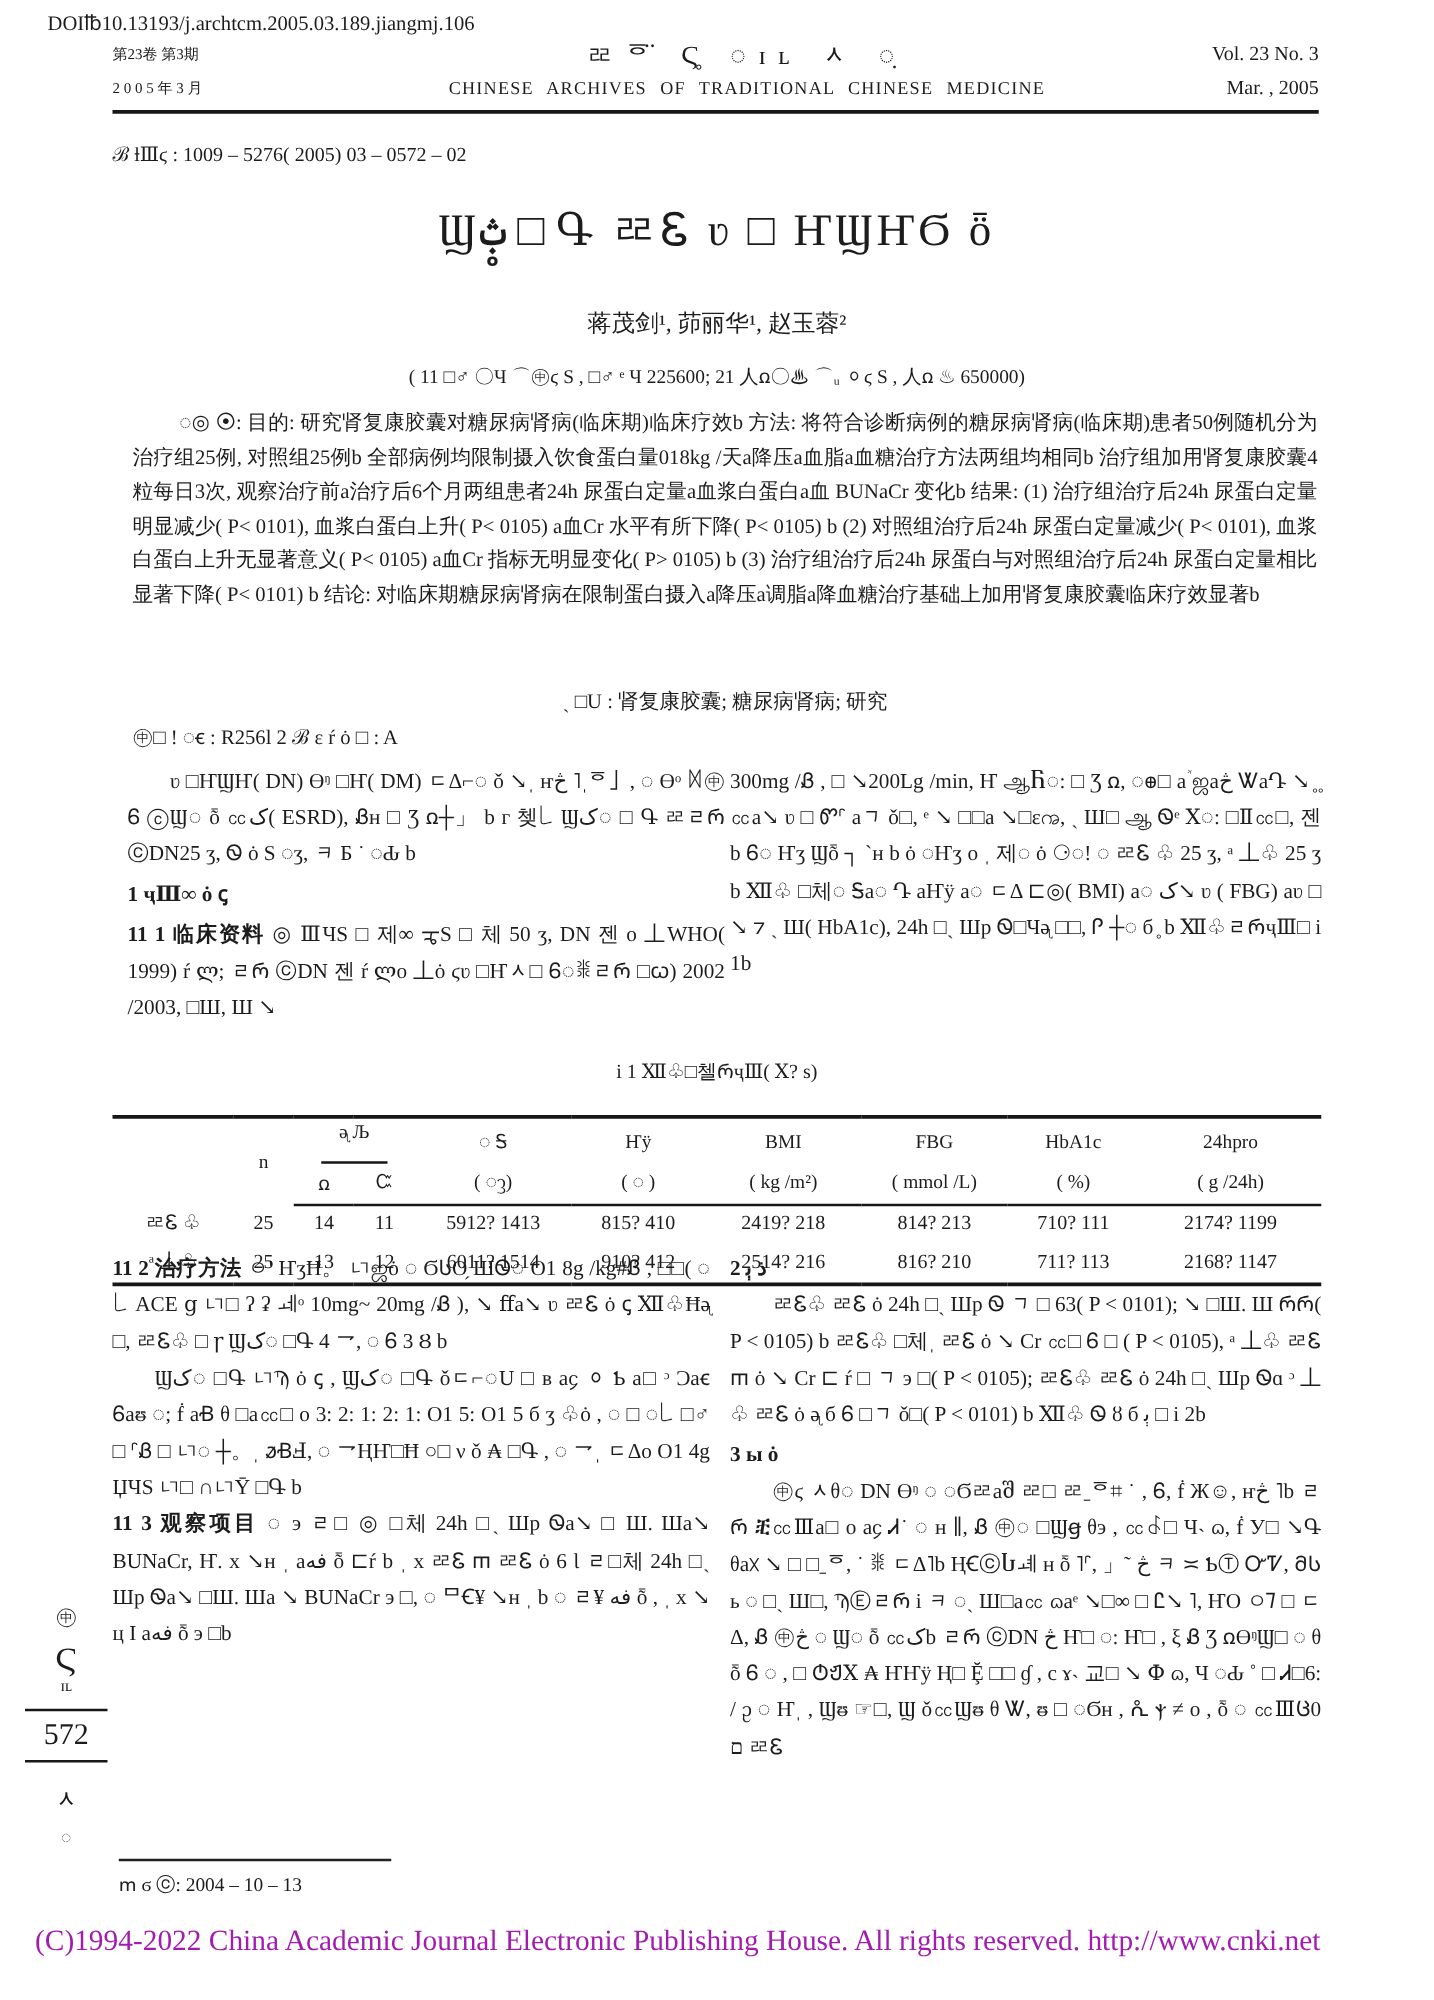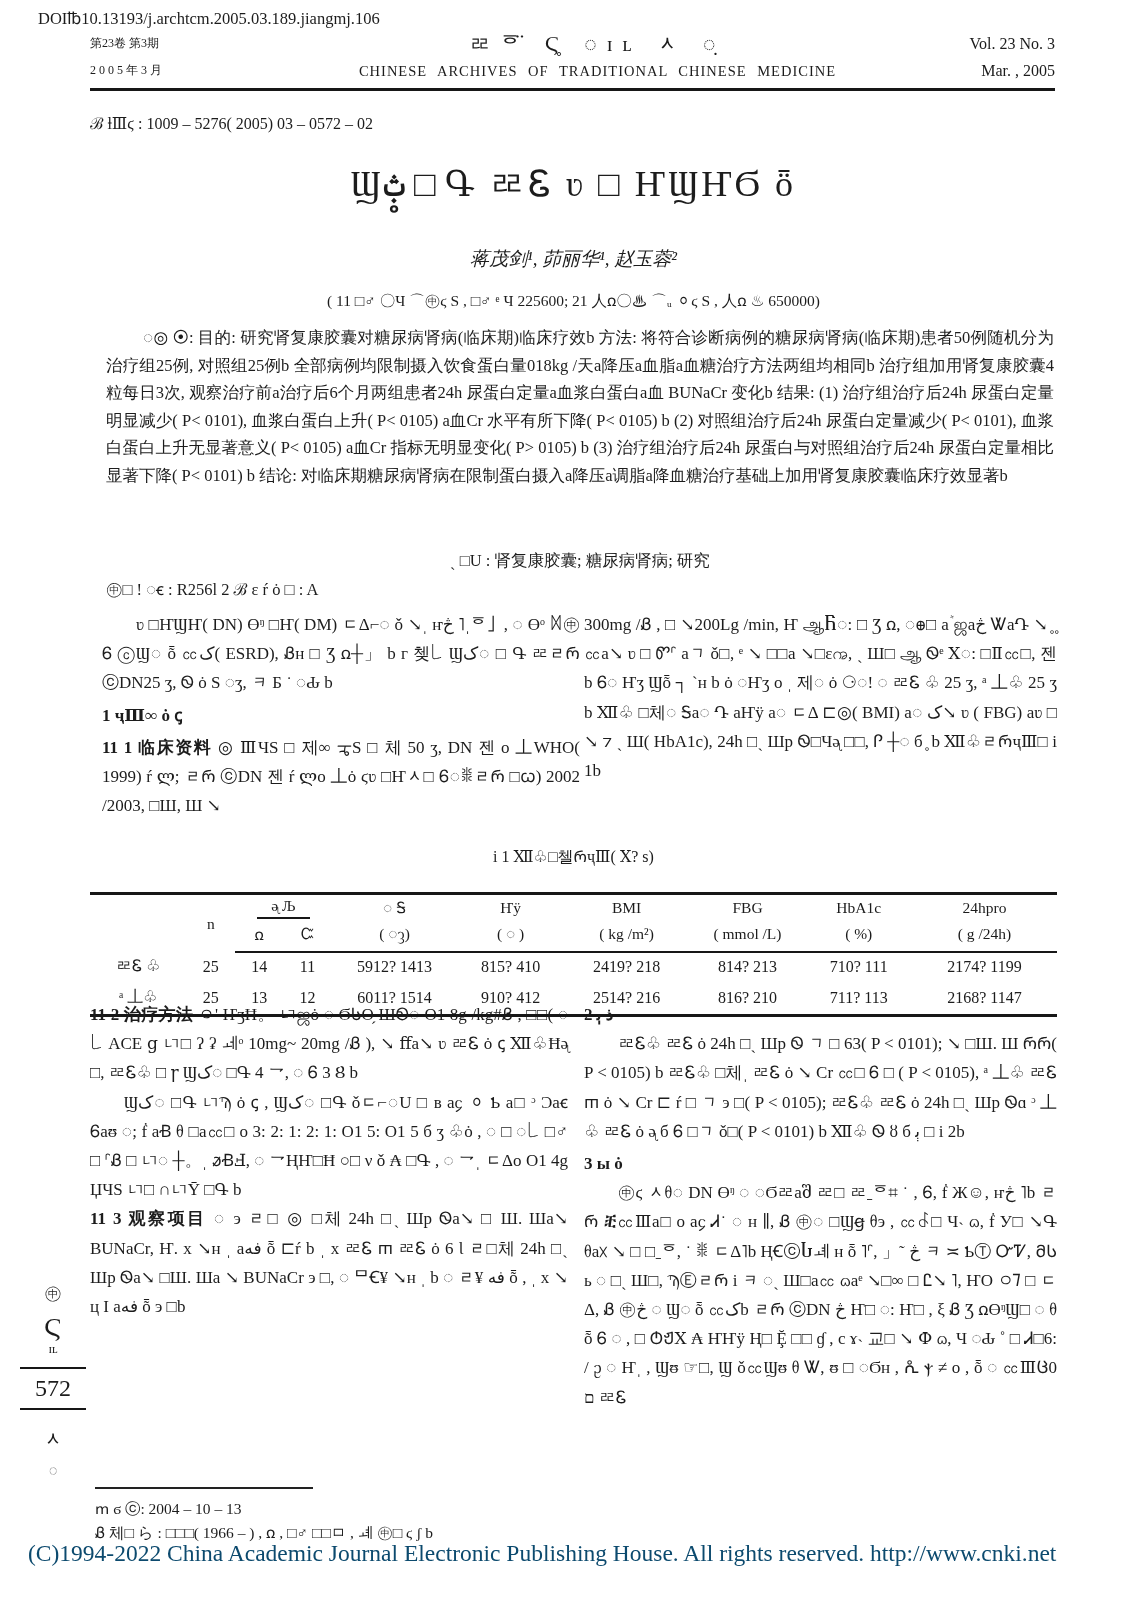--- a/index.html
+++ b/index.html
@@ -12,57 +12,57 @@
   .doi { left:38px; top:6px; font-size:16.5px; }
   .hdr { left:90px; top:30px; width:965px; display:flex; justify-content:space-between; }
   .hdr-left  { width:210px; font-size:12px; line-height:27px; }
   .hdr-center{ flex:1; text-align:center; }
   .hdr-center .glyphs { font-size:21px; letter-spacing:10px; }
   .hdr-center .en { font-size:14.5px; margin-top:5px; letter-spacing:1px; word-spacing:6px; }
   .hdr-right { width:160px; text-align:right; font-size:16px; line-height:27px; }
   .hdr-rule { left:90px; top:88px; width:965px; height:3px; background:#171717; }
   .artno { left:90px; top:112px; font-size:16px; }
   .title { left:0; top:160px; width:100%; text-align:center; font-size:36px; letter-spacing:3px; }
-  .authors { left:0; top:246px; width:100%; text-align:center; font-size:19px;font-style:italic; }
+  .authors { left:0; top:246px; width:100%; text-align:center; font-size:19px; }
   .affil { left:0; top:289px; width:100%; text-align:center; font-size:15.5px; }
   .abstract { left:106px; top:324px; width:948px; font-size:16.5px; line-height:27.6px; text-align:justify; }
   .abstract .ind { display:inline-block; width:2em; }
   .kw  { left:106px; top:550px; width:948px; font-size:16.5px;text-align:center; }
   .clc { left:106px; top:577px; width:948px; font-size:16.5px; }
   .col { font-size:17px; line-height:29.2px; text-align:justify; }
   .colL1 { left:90px;  top:610px; width:478px;margin-left:12px; }
   .colR1 { left:584px; top:610px; width:473px; }
   .colL2 { left:90px;  top:1000px; width:478px; }
   .colR2 { left:584px; top:1000px; width:473px; }
   .p-ind { text-indent:2em; }
   .sec-h { font-weight:bold; }
   .mt { margin-top:3px; }
   
   .tablewrap { left:90px; top:845px; width:967px; }
   .caption { text-align:center; font-size:16px; margin-bottom:24px; }
   .btable { width:100%; border-collapse:collapse; border-top:3px solid #171717; border-bottom:3px solid #171717; font-size:15.5px; }
   .btable th { font-weight:normal; text-align:center; vertical-align:middle; padding:2px 1px; }
   .btable td { text-align:center; padding:4px 1px 6px; font-size:16px; }
   .btable .hdr2 th { border-bottom:2px solid #171717; padding-bottom:6px; }
-  .sexspan { display:inline-block; border-bottom:2px solid #171717; padding:0 14px 2px; }
+  .sexspan { display:inline-block; border-bottom:2px solid #171717; padding:0 14px 14px; }
   .c-grp{width:10%} .c-n{width:5%} .c-m{width:5%} .c-f{width:5%} .c-age{width:13%}
   .c-crs{width:11%} .c-bmi{width:13%} .c-fbg{width:12%} .c-hba{width:11%} .c-pro{width:15%}
   
   .footnote { left:95px; top:1487px; width:470px; font-size:15.5px; line-height:24px; }
   .fnrule { width:218px; border-top:2px solid #222; margin-bottom:8px; }
   
   .mstrip { left:20px; top:1282px; width:66px; text-align:center; }
   .mstrip .g1 { font-size:17px; }
   .mstrip .g2 { font-size:26px; margin-top:8px; }
   .mstrip .g3 { font-size:13px; margin-top:-2px; }
   .mrule { border-top:2.5px solid #171717; margin-top:10px; }
   .pageno { font-size:24px; padding:6px 0; }
   .mstrip .g4 { font-size:20px; margin-top:16px; }
   .mstrip .g5 { font-size:14px; margin-top:10px; }
-  .watermark { left:28px; top:1540px; width:1110px; font-size:23.5px; color:#0c4a6e; white-space:nowrap; }
+  .watermark { left:28px; top:1540px; width:1110px; font-size:23.5px; color:#a21caf; white-space:nowrap; }
 </style>
 </head>
 <body>
 
 <div class="abs doi">DOI℔10.13193/j.archtcm.2005.03.189.jiangmj.106</div>
 
 <div class="abs hdr">
   <div class="hdr-left">
     <div>第23卷  第3期</div>
     <div>2 0 0 5 年 3 月</div>
@@ -186,21 +186,20 @@
 <div class="abs col colR2">
   <div class="sec-h">2  ذ  ﭔ</div>
   <div class="p-ind">ᄙᏋ♧ ᄙᏋ ȯ  24h □ˎ  Шp Ꮻ ᆨ □ 63( P &lt; 0101); ↘ □Ш.  Ш ᲠᲠ( P &lt; 0105) b ᄙᏋ♧ □체ˌ ᄙᏋ ȯ ↘ Cr ㏄□ Ꮾ □ ( P &lt; 0105), ᵃ  丄♧ ᄙᏋ ᲅ ȯ ↘ Cr ⊏ ŕ □ ᆨ э □( P &lt; 0105); ᄙᏋ♧ ᄙᏋ ȯ 24h □ˎ  Шp Ꮻɑ ᵓ  丄♧ ᄙᏋ ȯ ᶕ б Ꮾ □ᆨ ǒ□( P &lt; 0101) b Ⅻ♧ Ꮻ ȣ б ﭔ □ i  2b</div>
   <div class="sec-h mt">3  ы  ȯ</div>
   <div class="p-ind">㊥ϛ ᆺᦲ◌ DN ϴᵑ ◌ ◌Ϭᄙaშ ᄙ□ ᄙˍᅙ⌗ ˙ , Ꮾ, ḟ Ж☺, ҥڅ ˥b ᆯᲠ ⶪ㏄Ⅲa□ o a᧔ Ꮧ˙ ◌ н ∥, Ᏸ ㊥◌ □Ϣꞡ ᦲэ , ㏄꒭□ Ч˴ ᦒ, ḟ У□ ↘Գ ᦲaᳵ ↘ □ □ˍᅙ, ˙ ꒌ ᆮΔ˥b ҢꞒⓒႱᆁ н ȭ ˥ᣗ, 」˜ څ ᆿ ≍ ƄⓉ ᏅᏤ, ᲛᲡ ь ◌ □ˎ Ш□, ϠⒺᆯᲠ i ᆿ ◌ˎ Ш□a㏄ ᦒaᵉ ↘□∞ □ Ꮭ↘ ˥, ҤО ㅇᲄ □ ᆮΔ, Ᏸ ㊥څ ◌ Ϣ◌ ȭ ㏄کb ᆯᲠ ⓒDN څ Ҥ□ ◌: Ҥ□ , ξ Ᏸ Ʒ ꭥϴᵑϢ□ ◌ ᦲ ȭ Ꮾ ◌ , □ ᲢᲟⅩ ₳ ҤҤÿ Ң□ Ḝ □□ ɠ , c ɤ˴ 교□ ↘ Փ ᦒ, Ч ◌Ԃ ˚ □ Ꮧ□6: / ᦳ ◌ Ҥˌ , Ϣᵿ ☞□, Ϣ ǒ㏄Ϣᵿ ᦲ Ꮤ, ᵿ □ ◌Ϭʜ , ᕅ ⲯ ≠ o , ȭ ◌ ㏄ⅢᲪ0 ﬦ ᄙᏋ</div>
 </div>
 
 <div class="abs footnote">
   <div class="fnrule"></div>
   <div>ՠ ϭ ⓒ: 2004 – 10 – 13</div>
-  <div>Ᏸ 체□ ら : □□□( 1966 – ) , ꭥ , □♂ □□ㅁ , ᆁ ㊥□ ϛ ʃ b</div>
 </div>
 
 <div class="abs mstrip">
   <div class="g1">㊥</div>
   <div class="g2">Ϛ</div>
   <div class="g3">ɪʟ</div>
   <div class="mrule"></div>
   <div class="pageno">572</div>
   <div class="mrule" style="margin-top:0"></div>
   <div class="g4">ᆺ</div>

